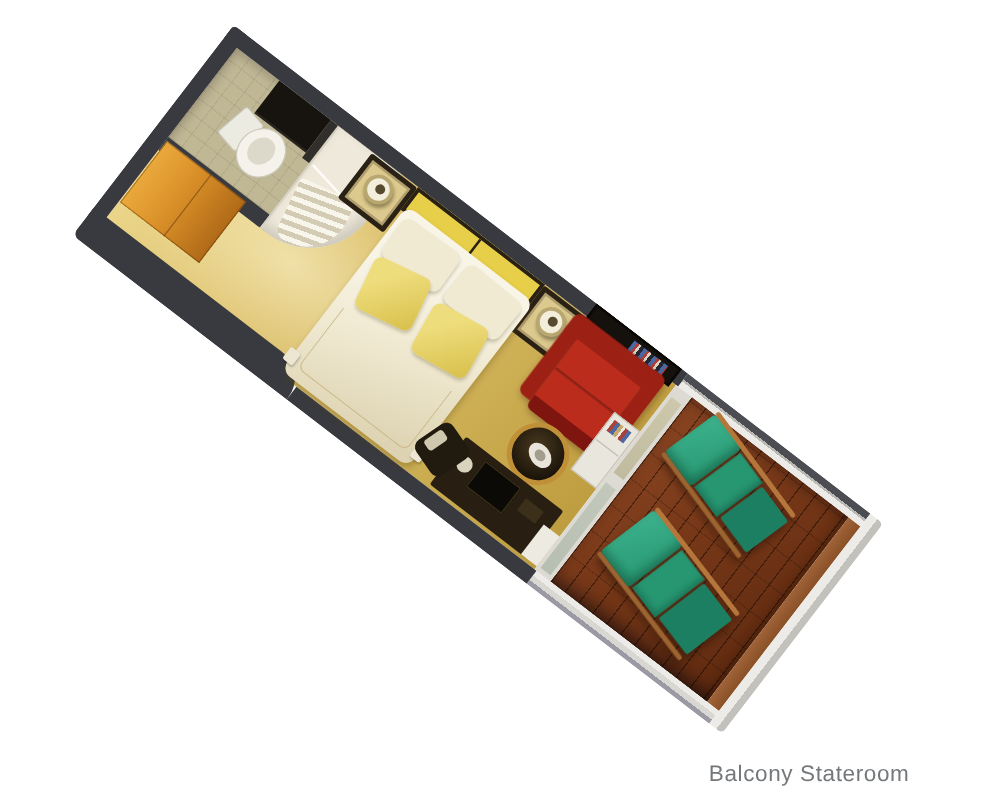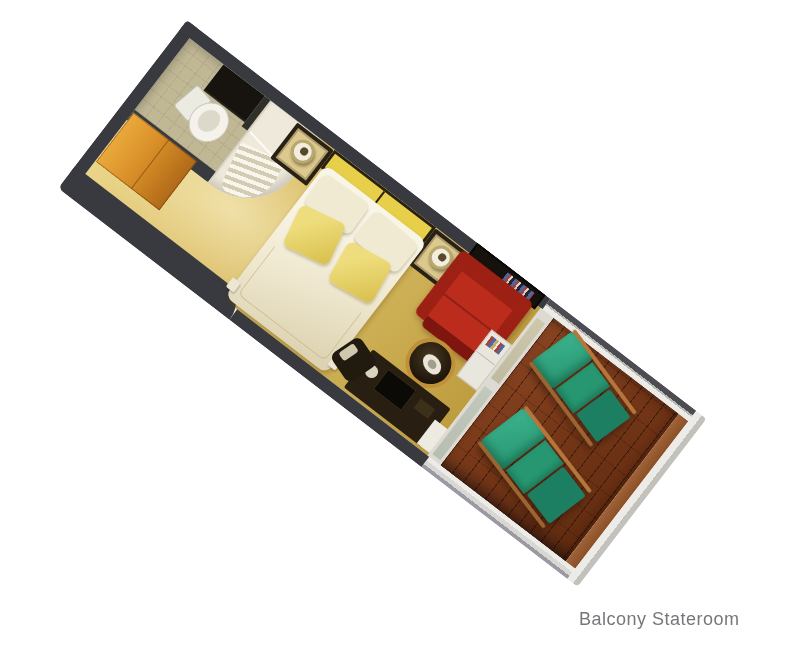--- a/index.html
+++ b/index.html
@@ -128,21 +128,21 @@
   .lounger-b{left:494px;top:116px;width:108px;height:54px;transform:rotate(15deg);}
   .lg-rail-t{left:0;top:-4px;width:100%;height:4px;background:var(--wood-rail);border-radius:2px;}
   .lg-rail-b{left:0;bottom:-4px;width:100%;height:4px;background:#9c6430;border-radius:2px;}
   .lg-back{left:0;top:0;width:34%;height:100%;border-radius:3px;
     background:linear-gradient(115deg,var(--green1),var(--green2));
     box-shadow:inset -4px -4px 8px rgba(0,40,25,.35);}
   .lg-seat{left:36%;top:4%;width:28%;height:92%;background:var(--green2);
     box-shadow:inset -3px -3px 6px rgba(0,40,25,.3);}
   .lg-foot{left:66%;top:8%;width:34%;height:84%;background:var(--green3);border-radius:2px;}
   
-  .caption{position:absolute;left:579px;top:609px;font-size:18px;line-height:1.2;
+  .caption{position:absolute;left:567px;top:609px;font-size:18px;line-height:1.2;
     font-weight:400;letter-spacing:.5px;color:var(--caption);}
 </style>
 </head>
 <body>
 
 <div class="plan">
 
   <div class="abs carpet"></div>
   <div class="abs carpet-glow"></div>
   <div class="abs deck"></div>

